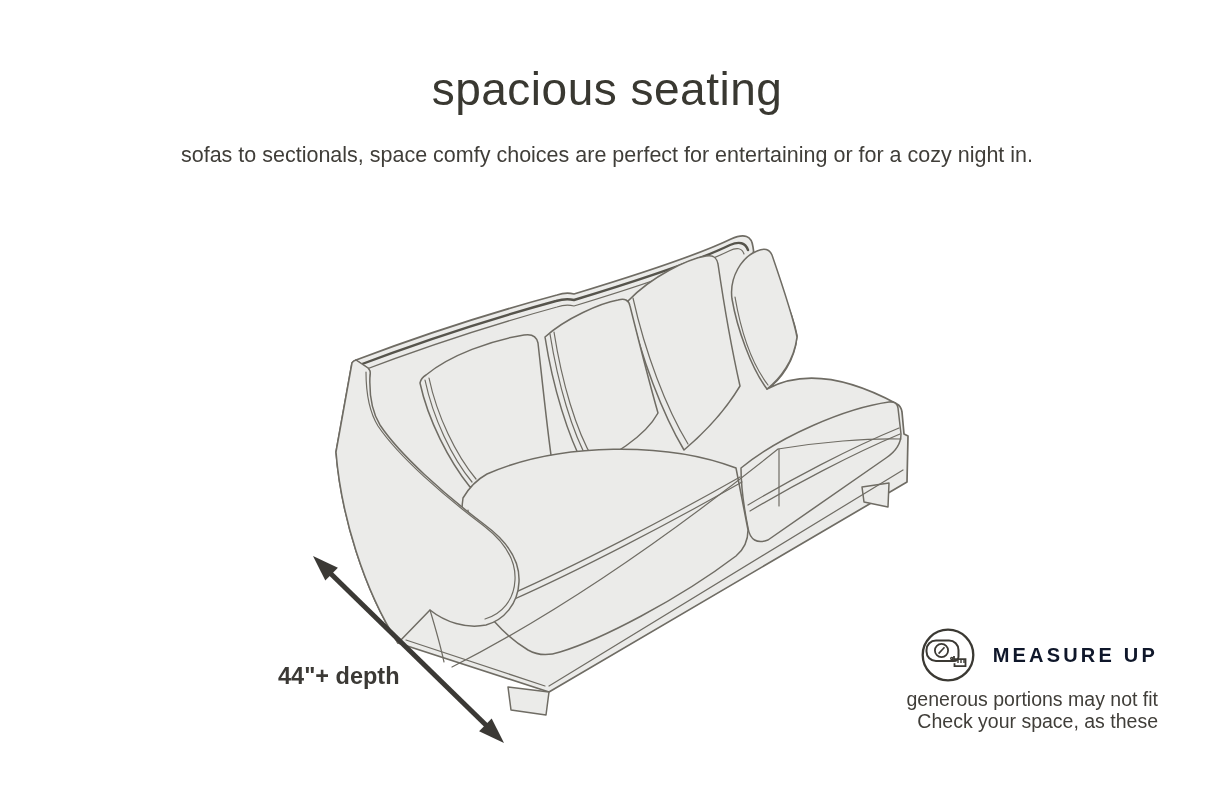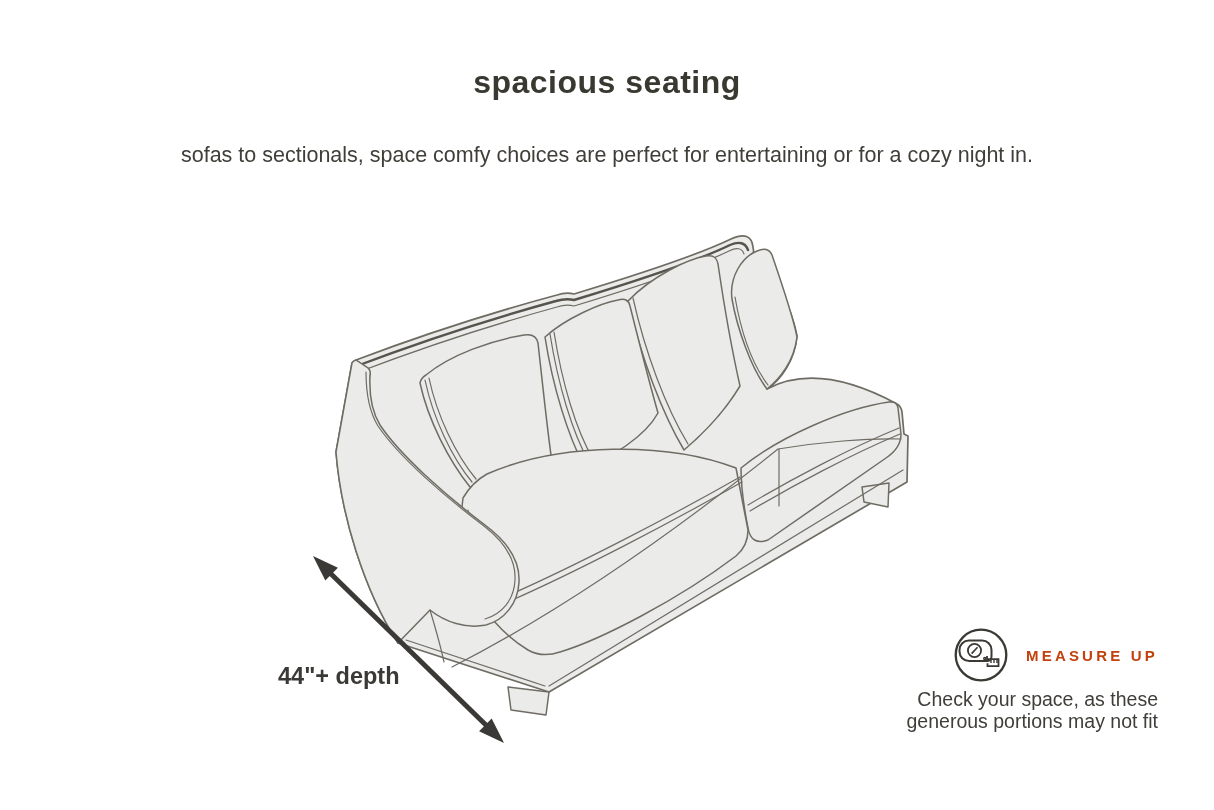--- a/index.html
+++ b/index.html
@@ -2,37 +2,37 @@
 <html><head>
 <meta charset="utf-8">
 <style>
   html,body { margin:0; padding:0; background:#fff; }
   .page {
     position:relative; width:1214px; height:810px; background:#ffffff;
     font-family:"Liberation Sans", sans-serif; overflow:hidden;
   }
   .title {
     position:absolute; top:66px; left:0; width:100%;
-    text-align:center; font-size:32px; line-height:1; font-weight:bold;
+    text-align:center; font-size:46px; line-height:1; font-weight:normal;
     color:#393831; margin:0; letter-spacing:0.5px;
   }
   .intro {
     position:absolute; top:140px; left:0; width:100%;
     text-align:center; font-size:21.5px; line-height:30px; color:#403e39;
   }
   .illustration-svg { position:absolute; left:250px; top:215px; width:700px; height:555px; }
   .fillshape { fill:#ebebe9; stroke:#6f6c64; stroke-width:1.5; stroke-linejoin:round; }
   .ln  { fill:none; stroke:#6f6c64; stroke-width:1.2; stroke-linecap:round; }
   .lnb { fill:none; stroke:#56544c; stroke-width:2.4; stroke-linecap:round; }
   .depth-text { font-family:"Liberation Sans", sans-serif; font-weight:bold; font-size:23.5px; fill:#3b3935; }
   .measure-up { position:absolute; top:627px; right:56px; width:270px; }
   .mu-row { display:flex; align-items:center; justify-content:flex-end; gap:17px; }
   .mu-heading {
-    font-size:15px; font-weight:bold; letter-spacing:3.2px;
-    color:#c2410c; white-space:nowrap;
+    font-size:20px; font-weight:bold; letter-spacing:3.2px;
+    color:#0f172a; white-space:nowrap;
   }
   .mu-icon { width:56px; height:56px; flex:0 0 auto; }
   .mu-icon path, .mu-icon circle, .mu-icon line, .mu-icon rect { stroke:#3b3933; fill:none; }
   .mu-text {
     margin-top:5px; text-align:right; font-size:19.5px; line-height:22px; color:#403e39;
   }
 </style>
 </head>
 <body>
 
@@ -128,18 +128,18 @@
         <line x1="24.5" y1="20.2" x2="18.6" y2="26.6" stroke-width="1.6"></line>
         <circle cx="31.8" cy="31.6" r="1.1" stroke-width="1.4"></circle>
         <path stroke-width="1.8" d="M34,29 v3.2 h11.5 v7 h-11 v-3"></path>
         <line x1="38" y1="32.5" x2="38" y2="36" stroke-width="1.4"></line>
         <line x1="41" y1="32.5" x2="41" y2="36" stroke-width="1.4"></line>
         <line x1="44" y1="32.5" x2="44" y2="36" stroke-width="1.4"></line>
       </svg>
       <span class="mu-heading">MEASURE UP</span>
     </div>
     <div class="mu-text">
+      <div>generous portions may not fit</div>
       <div>Check your space, as these</div>
-      <div>generous portions may not fit</div>
     </div>
   </div>
 
 </div>
 
 </body></html>

